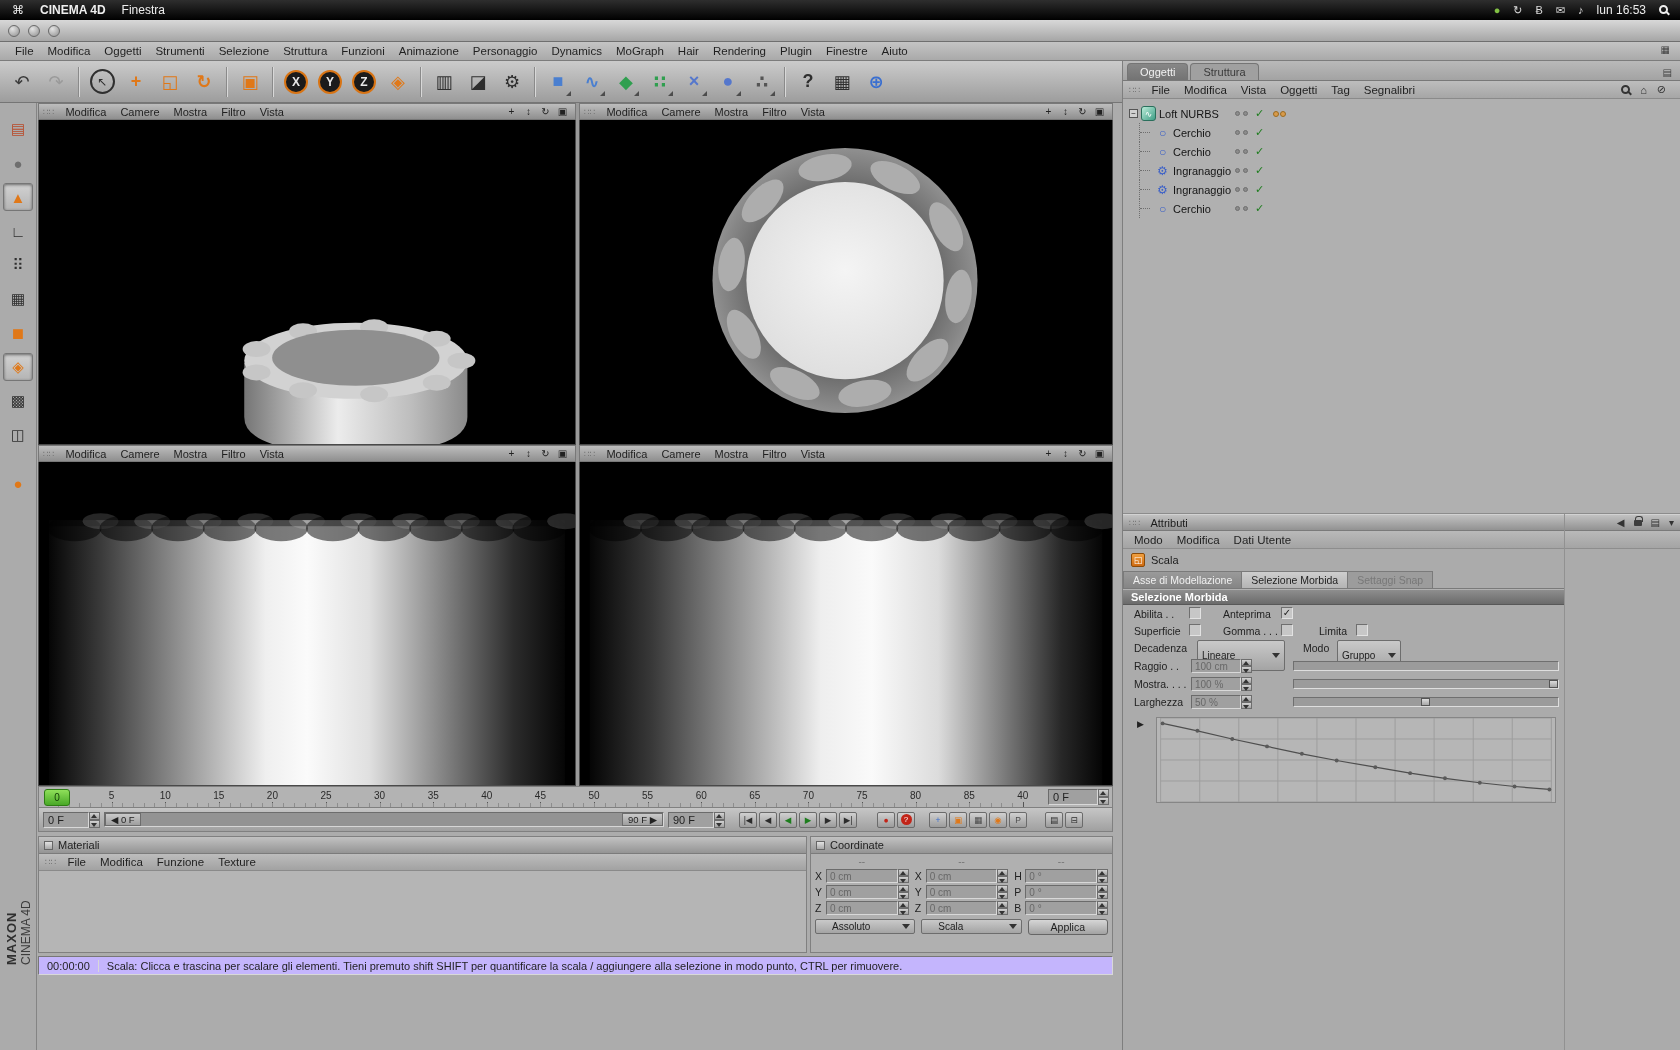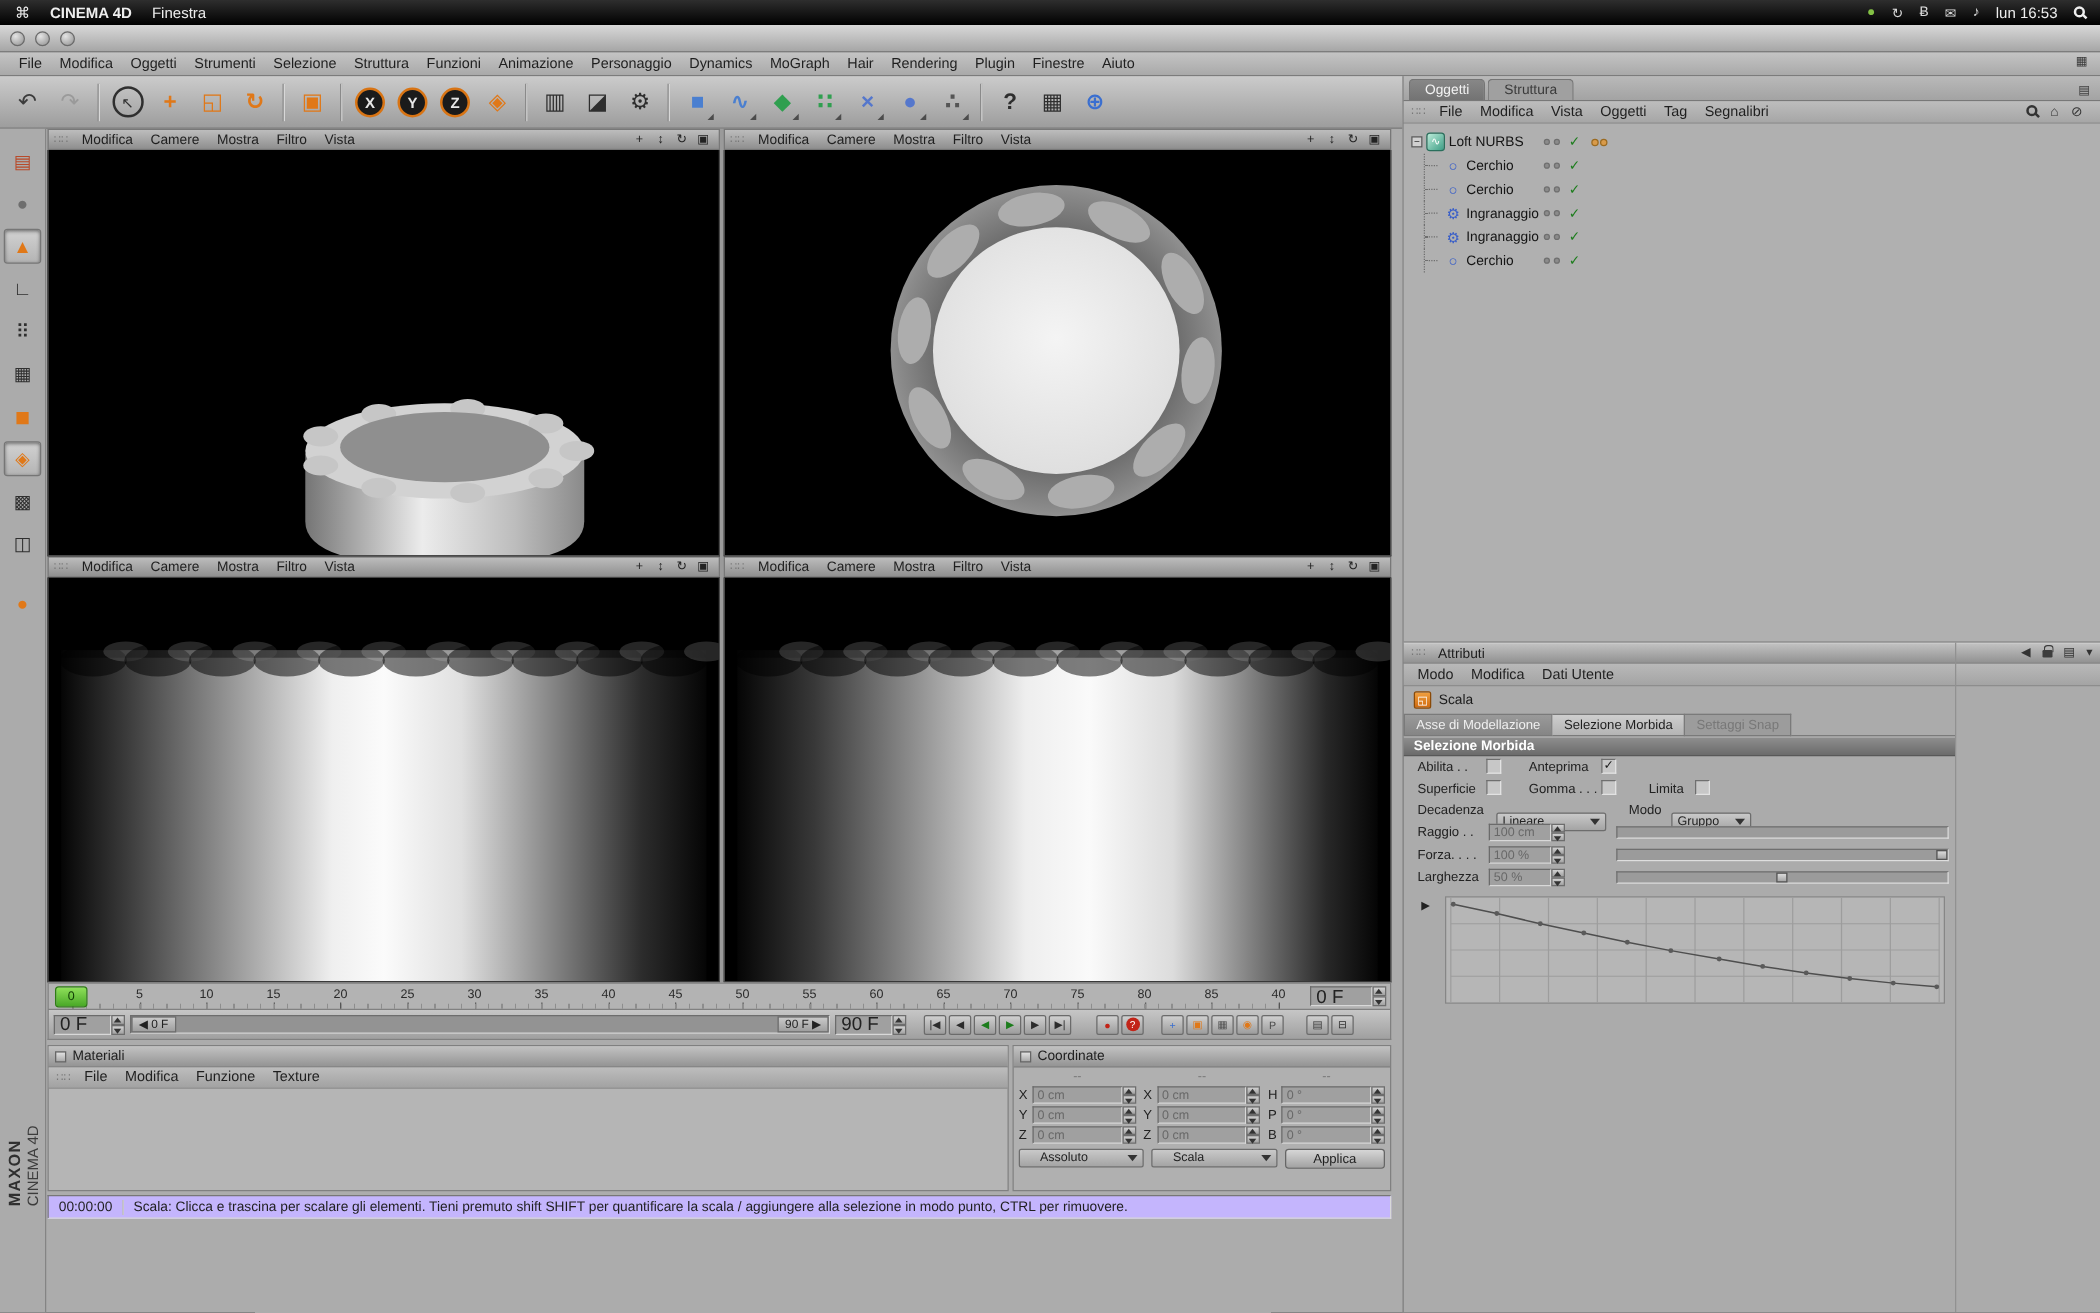--- a/index.html
+++ b/index.html
@@ -59,21 +59,21 @@
 
 #ruler{position:absolute;left:38px;top:786px;width:1075px;height:22px;background:#b3b3b3;border:1px solid #808080;}
 #ruler-ticks{position:absolute;left:0;top:0;right:78px;bottom:0;}
 .tick-label{position:absolute;top:3px;transform:translateX(-50%);font-size:10px;color:#2a2a2a;}
 .tick-mark{position:absolute;bottom:0;width:1px;height:5px;background:#555;}
 #minor-ticks{position:absolute;left:19px;width:965px;bottom:0;height:4px;background:repeating-linear-gradient(to right,#8d8d8d 0 1px,transparent 1px 10.72px);}
 #playhead{position:absolute;left:5px;top:2px;width:26px;height:17px;background:linear-gradient(#8fe05a,#49a827);border:1px solid #2e7d14;border-radius:3px;display:flex;align-items:center;justify-content:center;color:#103c05;font-size:10px;}
 #ruler-frame{position:absolute;right:3px;top:2px;}
 #controls{position:absolute;left:38px;top:808px;width:1075px;height:24px;background:linear-gradient(#c6c6c6,#a0a0a0);border:1px solid #808080;border-top:none;display:flex;align-items:center;padding:0 4px;gap:4px;}
 .spinfield{display:inline-flex;height:16px;}
-.spin-val{background:#a0a0a0;border:1px solid;border-color:#6b6b6b #d8d8d8 #d8d8d8 #6b6b6b;min-width:46px;padding:1px 4px;font-size:15px;color:#222;display:flex;align-items:center;}
+.spin-val{background:#a0a0a0;border:1px solid;border-color:#6b6b6b #d8d8d8 #d8d8d8 #6b6b6b;min-width:46px;padding:1px 4px;font-size:11px;color:#222;display:flex;align-items:center;}
 .spin-val.dim{color:#686868;}
 .stepper{width:11px;display:flex;flex-direction:column;}
 .stepper i{flex:1;background:linear-gradient(#d2d2d2,#a2a2a2);border:1px solid #6d6d6d;position:relative;}
 .stepper i.up::after{content:"";position:absolute;left:1px;top:1px;border-left:3px solid transparent;border-right:3px solid transparent;border-bottom:4px solid #333;}
 .stepper i.dn::after{content:"";position:absolute;left:1px;top:2px;border-left:3px solid transparent;border-right:3px solid transparent;border-top:4px solid #333;}
 #range{width:560px;height:15px;background:#939393;border:1px solid;border-color:#6d6d6d #d6d6d6 #d6d6d6 #6d6d6d;display:flex;justify-content:space-between;}
 .range-chip{background:linear-gradient(#cacaca,#9e9e9e);border:1px solid #6d6d6d;font-size:9.5px;padding:0 5px;display:flex;align-items:center;color:#222;}
 .t-btn{width:18px;height:16px;background:linear-gradient(#d0d0d0,#9c9c9c);border:1px solid #6b6b6b;border-radius:2px;display:flex;align-items:center;justify-content:center;font-size:8.5px;color:#2c2c2c;flex:0 0 auto;}
 .t-btn .badge{background:#c22418;color:#fff;border-radius:50%;width:11px;height:11px;display:flex;align-items:center;justify-content:center;font-size:8px;font-style:normal;}
 .btn-group{display:flex;gap:2px;}
@@ -141,21 +141,21 @@
 .tool-tab:first-child{border-left:1px solid #7a7a7a;}
 .tool-tab.active{background:linear-gradient(#cecece,#b4b4b4);color:#1e1e1e;}
 .tool-tab.disabled{color:#787878;background:#9c9c9c;}
 .tab-fill{flex:1;border-bottom:1px solid #7a7a7a;}
 #attr-section{height:16px;width:441px;background:linear-gradient(#8e8e8e,#6b6b6b);border-top:1px solid #b2b2b2;border-bottom:1px solid #585858;color:#fff;font-weight:bold;display:flex;align-items:center;padding:0 8px;font-size:11px;}
 #attr-fields{position:relative;width:441px;}
 .f-row{position:relative;height:17px;}
 .f-row.tall{height:18px;}
 .f-label{position:absolute;top:3px;font-size:10.5px;color:#222;}
 .checkbox{position:absolute;top:2px;width:12px;height:12px;background:#c7c7c7;border:1px solid;border-color:#6f6f6f #e2e2e2 #e2e2e2 #6f6f6f;font-size:10px;line-height:10px;text-align:center;color:#1a1a1a;}
-.f-dd{position:absolute;top:11px;height:15px;text-align:center;}
+.f-dd{position:absolute;top:1px;height:31px;text-align:center;}
 .f-spin{position:absolute;top:2px;height:14px;left:68px;}
 .f-spin .spin-val{min-width:50px;height:14px;font-size:10px;padding:0 3px;}
 .groove{position:absolute;left:170px;top:4px;width:266px;height:10px;background:#9b9b9b;border:1px solid;border-color:#6f6f6f #dedede #dedede #6f6f6f;}
 .groove i{position:absolute;top:0;width:9px;height:8px;background:linear-gradient(#dcdcdc,#a6a6a6);border:1px solid #555;}
 #curve-wrap{position:relative;width:441px;height:100px;}
 #curve-expander{position:absolute;left:14px;top:8px;font-size:9px;color:#222;}
 #falloff-svg{position:absolute;left:33px;top:6px;background:#b6b6b6;border:1px solid #868686;}
 #right-divider{position:absolute;left:441px;top:453px;bottom:0;width:1px;background:#919191;}
 </style>
 </head>
@@ -856,21 +856,21 @@
         <span class="spinfield f-spin">
           <span class="spin-val dim">100 cm</span>
           <span class="stepper">
               <i class="up"></i>
               <i class="dn"></i>
             </span>
         </span>
         <span class="groove"></span>
       </div>
       <div class="f-row tall">
-        <span class="f-label" style="left:11px;">Forza. . . .</span>
+        <span class="f-label" style="left:11px;">Mostra. . . .</span>
         <span class="spinfield f-spin">
           <span class="spin-val dim">100 %</span>
           <span class="stepper">
               <i class="up"></i>
               <i class="dn"></i>
             </span>
         </span>
         <span class="groove">
             <i style="left: calc(100% - 9px);"></i>
           </span>

